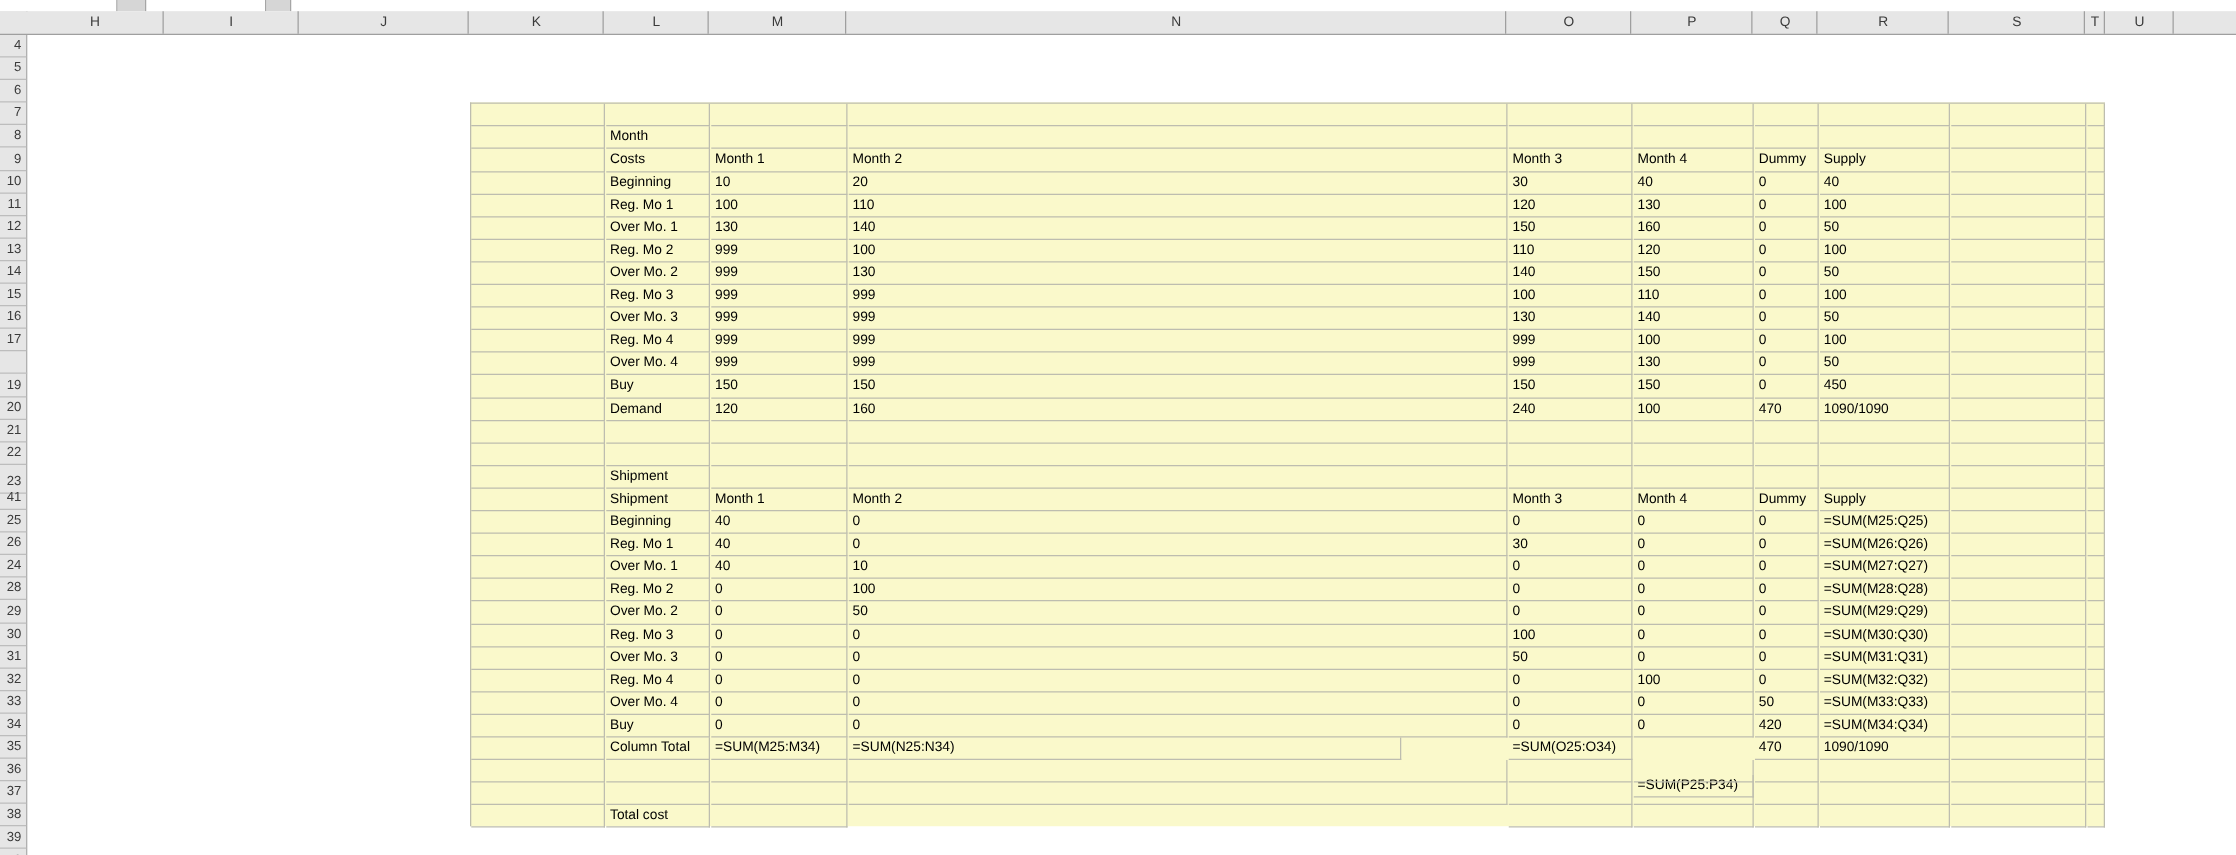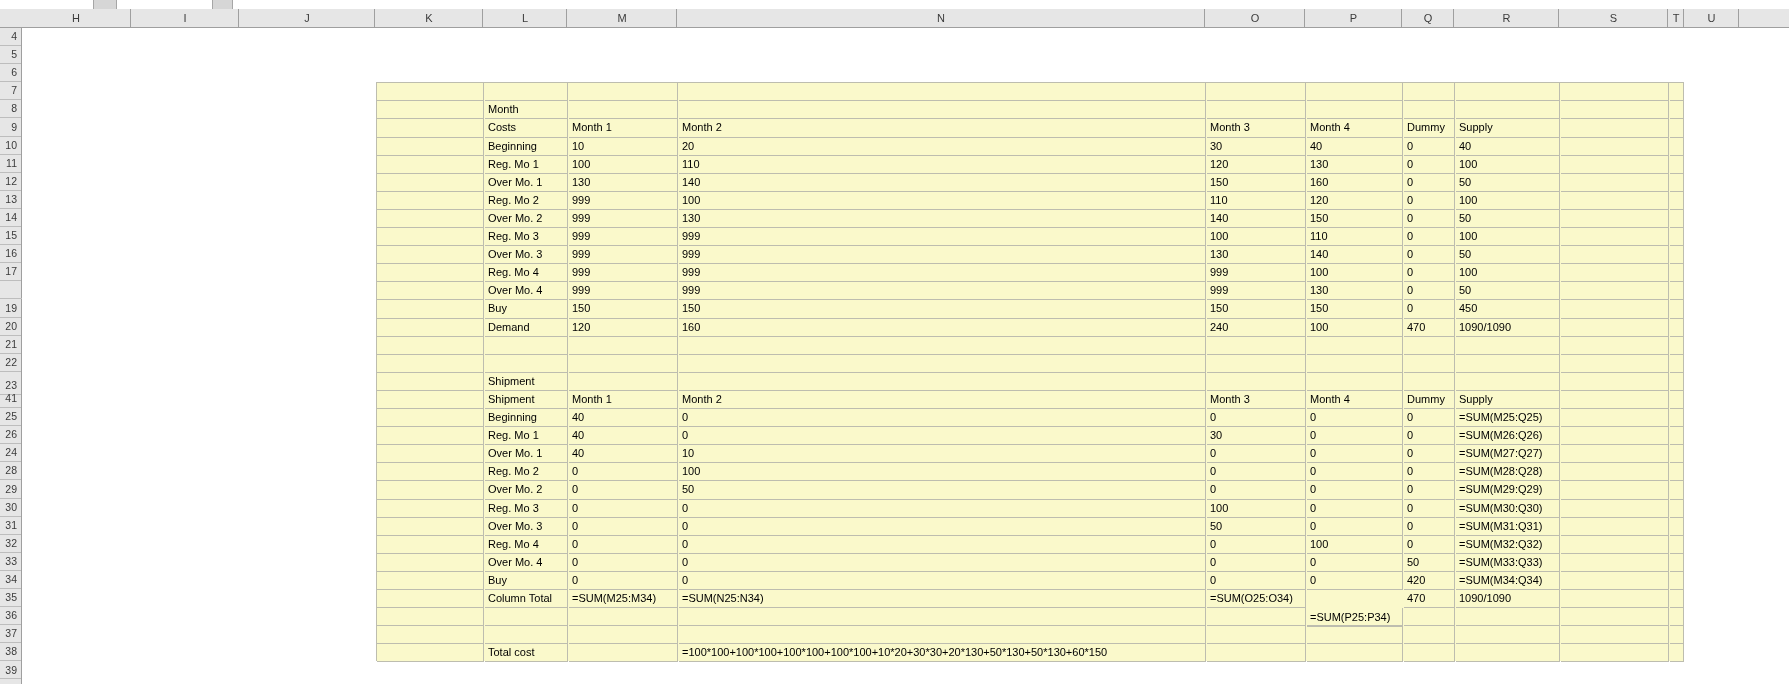--- a/index.html
+++ b/index.html
@@ -395,23 +395,23 @@
         <div class="cell" style="left: 302px; top: 488.7px; width: 527px; height: 18.1px;">0</div>
         <div class="cell" style="left: 830px; top: 488.7px; width: 99px; height: 18.1px;">0</div>
         <div class="cell" style="left: 930px; top: 488.7px; width: 96px; height: 18.1px;">0</div>
         <div class="cell" style="left: 1027px; top: 488.7px; width: 51px; height: 18.1px;">420</div>
         <div class="cell" style="left: 1079px; top: 488.7px; width: 104px; height: 18.1px;">=SUM(M34:Q34)</div>
         <div class="cell" style="left: 1184px; top: 488.7px; width: 108px; height: 18.1px;"></div>
         <div class="cell" style="left: 1293px; top: 488.7px; width: 14px; height: 18.1px;"></div>
         <div class="cell" style="left: 0px; top: 506.8px; width: 107px; height: 18.1px;"></div>
         <div class="cell" style="left: 108px; top: 506.8px; width: 83px; height: 18.1px;">Column Total</div>
         <div class="cell" style="left: 192px; top: 506.8px; width: 109px; height: 18.1px;">=SUM(M25:M34)</div>
-        <div class="cell" style="left: 302px; top: 506.8px; width: 527px; height: 18.1px;">=SUM(N25:N34)</div>
+        <div class="cell" style="left: 302px; top: 506.8px; width: 442px; height: 18.1px;">=SUM(N25:N34)</div>
         <div class="cell" style="left: 830px; top: 506.8px; width: 99px; height: 18.1px;">=SUM(O25:O34)</div>
-        <div class="cell" style="left: 930px; top: 526px; width: 96px; height: 18.1px;">=SUM(P25:P34)</div>
+        <div class="cell" style="left: 930px; top: 537px; width: 96px; height: 18.1px;">=SUM(P25:P34)</div>
         <div class="cell" style="left: 1027px; top: 506.8px; width: 51px; height: 18.1px;">470</div>
         <div class="cell" style="left: 1079px; top: 506.8px; width: 104px; height: 18.1px;">1090/1090</div>
         <div class="cell" style="left: 1184px; top: 506.8px; width: 108px; height: 18.1px;"></div>
         <div class="cell" style="left: 1293px; top: 506.8px; width: 14px; height: 18.1px;"></div>
         <div class="cell" style="left: 0px; top: 524.9px; width: 107px; height: 18.1px;"></div>
         <div class="cell" style="left: 108px; top: 524.9px; width: 83px; height: 18.1px;"></div>
         <div class="cell" style="left: 192px; top: 524.9px; width: 109px; height: 18.1px;"></div>
         <div class="cell" style="left: 302px; top: 524.9px; width: 527px; height: 18.1px;"></div>
         <div class="cell" style="left: 830px; top: 524.9px; width: 99px; height: 18.1px;"></div>
         <div class="cell" style="left: 930px; top: 524.9px; width: 96px; height: 18.1px;"></div>
@@ -425,21 +425,20 @@
         <div class="cell" style="left: 302px; top: 543px; width: 527px; height: 18.1px;"></div>
         <div class="cell" style="left: 830px; top: 543px; width: 99px; height: 18.1px;"></div>
         <div class="cell" style="left: 930px; top: 543px; width: 96px; height: 18.1px;"></div>
         <div class="cell" style="left: 1027px; top: 543px; width: 51px; height: 18.1px;"></div>
         <div class="cell" style="left: 1079px; top: 543px; width: 104px; height: 18.1px;"></div>
         <div class="cell" style="left: 1184px; top: 543px; width: 108px; height: 18.1px;"></div>
         <div class="cell" style="left: 1293px; top: 543px; width: 14px; height: 18.1px;"></div>
         <div class="cell" style="left: 0px; top: 561.1px; width: 107px; height: 18.1px;"></div>
         <div class="cell" style="left: 108px; top: 561.1px; width: 83px; height: 18.1px;">Total cost</div>
         <div class="cell" style="left: 192px; top: 561.1px; width: 109px; height: 18.1px;"></div>
-        <div class="cell" style="left: 302px; top: 561.1px; width: 527px; height: 18.1px;">=100*100+100*100+100*100+100*100+10*20+30*30+20*130+50*130+50*130+60*150</div>
         <div class="cell" style="left: 830px; top: 561.1px; width: 99px; height: 18.1px;"></div>
         <div class="cell" style="left: 930px; top: 561.1px; width: 96px; height: 18.1px;"></div>
         <div class="cell" style="left: 1027px; top: 561.1px; width: 51px; height: 18.1px;"></div>
         <div class="cell" style="left: 1079px; top: 561.1px; width: 104px; height: 18.1px;"></div>
         <div class="cell" style="left: 1184px; top: 561.1px; width: 108px; height: 18.1px;"></div>
         <div class="cell" style="left: 1293px; top: 561.1px; width: 14px; height: 18.1px;"></div>
       </div>
   </div>
 
 </div>

